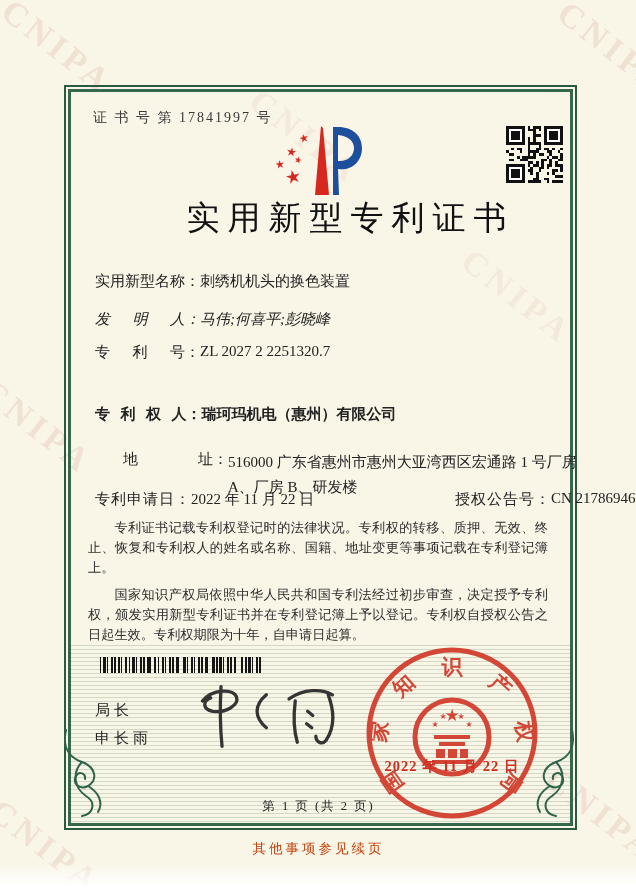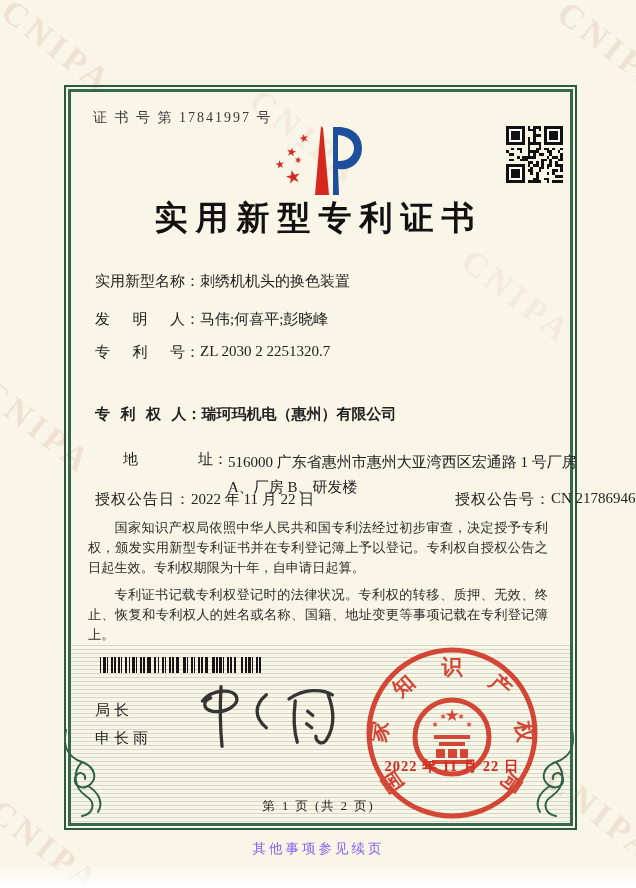--- a/index.html
+++ b/index.html
@@ -31,21 +31,21 @@
 
   .cert-no{position:absolute;left:93px;top:109px;font-size:14px;letter-spacing:2px;color:#3a3a3a;}
 
   
   .logo-star{position:absolute;color:#d6281e;line-height:1;z-index:2;}
   .logo-svg{position:absolute;left:308px;top:125px;z-index:2;}
 
   .qr{position:absolute;left:506px;top:126px;width:57px;height:57px;z-index:2;}
 
   .title{position:absolute;left:64px;top:196px;width:509px;text-align:center;
-    font-size:33px;font-weight:bold;letter-spacing:8px;color:#111;}
+    font-size:33px;font-weight:normal;letter-spacing:8px;color:#111;padding-left:32px;}
 
   
   .frow{position:absolute;left:95px;font-size:15px;color:#222;font-weight:500;}
   .flabel{display:inline-block;white-space:pre;vertical-align:top;}
   .fvalue{vertical-align:top;}
   .fvalue.wrap{display:inline-block;width:352px;line-height:1.65;}
   .grant-no-group{position:absolute;left:360px;top:0;white-space:nowrap;}
   .sp1{letter-spacing:1px;}
 
   .paras{position:absolute;left:88px;top:518px;width:460px;font-size:13.2px;
@@ -65,21 +65,21 @@
 
   .seal{position:absolute;left:364px;top:645px;width:176px;height:176px;z-index:3;opacity:.93;}
   .seal-char{font-size:21px;font-weight:bold;fill:#d23a2a;text-anchor:middle;
     font-family:"Liberation Serif",serif;}
   .seal-date{position:absolute;left:366px;top:757px;width:172px;text-align:center;z-index:4;
     font-size:14.5px;font-weight:bold;color:#cf2e21;letter-spacing:1px;white-space:nowrap;}
 
   .page-info{position:absolute;left:64px;top:798px;width:509px;text-align:center;
     font-size:12.5px;letter-spacing:2px;z-index:2;}
   .cont-note{position:absolute;left:64px;top:840px;width:509px;text-align:center;
-    font-size:13.5px;letter-spacing:3px;color:#8b5cf6;}
+    font-size:13.5px;letter-spacing:3px;color:#c2410c;}
 
   .flourish{position:absolute;z-index:2;}
 </style>
 </head>
 <body>
 
 <div class="wm" style="left:-8px;top:28px;">CNIPA</div>
 <div class="wm" style="left:548px;top:30px;">CNIPA</div>
 <div class="wm" style="left:-28px;top:408px;">CNIPA</div>
 <div class="wm light" style="left:452px;top:278px;">CNIPA</div>
@@ -251,42 +251,42 @@
       <rect x="0" y="14" width="7" height="7" fill="#111"></rect>
       <rect x="1" y="15" width="5" height="5" fill="#fff"></rect>
       <rect x="2" y="16" width="3" height="3" fill="#111"></rect>
     </svg>
 
   <div class="title">实用新型专利证书</div>
 
   <div class="frow" style="top:272px;">
     <span class="flabel">实用新型名称：</span><span class="fvalue">刺绣机机头的换色装置</span>
   </div>
-  <div class="frow" style="top:310px;">
+  <div class="frow" style="top:310px;font-style:italic;">
     <span class="flabel">发　 明　 人：</span><span class="fvalue">马伟;何喜平;彭晓峰</span>
   </div>
   <div class="frow" style="top:343px;">
-    <span class="flabel">专　 利　 号：</span><span class="fvalue">ZL 2030 2 2251320.7</span>
+    <span class="flabel">专　 利　 号：</span><span class="fvalue">ZL 2027 2 2251320.7</span>
   </div>
   <div class="frow" style="top:405px;font-weight:bold;">
     <span class="flabel">专  利  权  人：</span><span class="fvalue">瑞珂玛机电（惠州）有限公司</span>
   </div>
   <div class="frow" style="top:450px;margin-left:28px;">
     <span class="flabel">地　　　　址：</span><span class="fvalue wrap">516000 广东省惠州市惠州大亚湾西区宏通路 1 号厂房 A、厂房 B、研发楼</span>
   </div>
   <div class="frow" style="top:490px;width:460px;">
-    <span class="flabel sp1" style="width:auto;">授权公告日：</span><span class="fvalue">2022 年 11 月 22 日</span>
+    <span class="flabel sp1" style="width:auto;">专利申请日：</span><span class="fvalue">2022 年 11 月 22 日</span>
     <span class="grant-no-group">
       <span class="flabel sp1" style="width:auto;">授权公告号：</span><span class="fvalue">CN 217869469 U</span>
     </span>
   </div>
 
   <div class="paras">
+    <p>专利证书记载专利权登记时的法律状况。专利权的转移、质押、无效、终止、恢复和专利权人的姓名或名称、国籍、地址变更等事项记载在专利登记簿上。</p>
     <p>国家知识产权局依照中华人民共和国专利法经过初步审查，决定授予专利权，颁发实用新型专利证书并在专利登记簿上予以登记。专利权自授权公告之日起生效。专利权期限为十年，自申请日起算。</p>
-    <p>专利证书记载专利权登记时的法律状况。专利权的转移、质押、无效、终止、恢复和专利权人的姓名或名称、国籍、地址变更等事项记载在专利登记簿上。</p>
   </div>
 
   <div class="barcode"></div>
 
   <div class="officer-title">局长</div>
   <div class="officer-name">申长雨</div>
   <svg class="signature" width="165" height="75" viewBox="0 0 160 72">
     <g fill="none" stroke="#1c1c1c" stroke-width="3.2" stroke-linecap="round" opacity="0.88">
       <path d="M14,20 C24,8 44,8 47,16 C50,24 36,32 24,30 C14,28 14,20 22,17"></path>
       <path d="M32,6 C31,24 31,44 33,64"></path>

